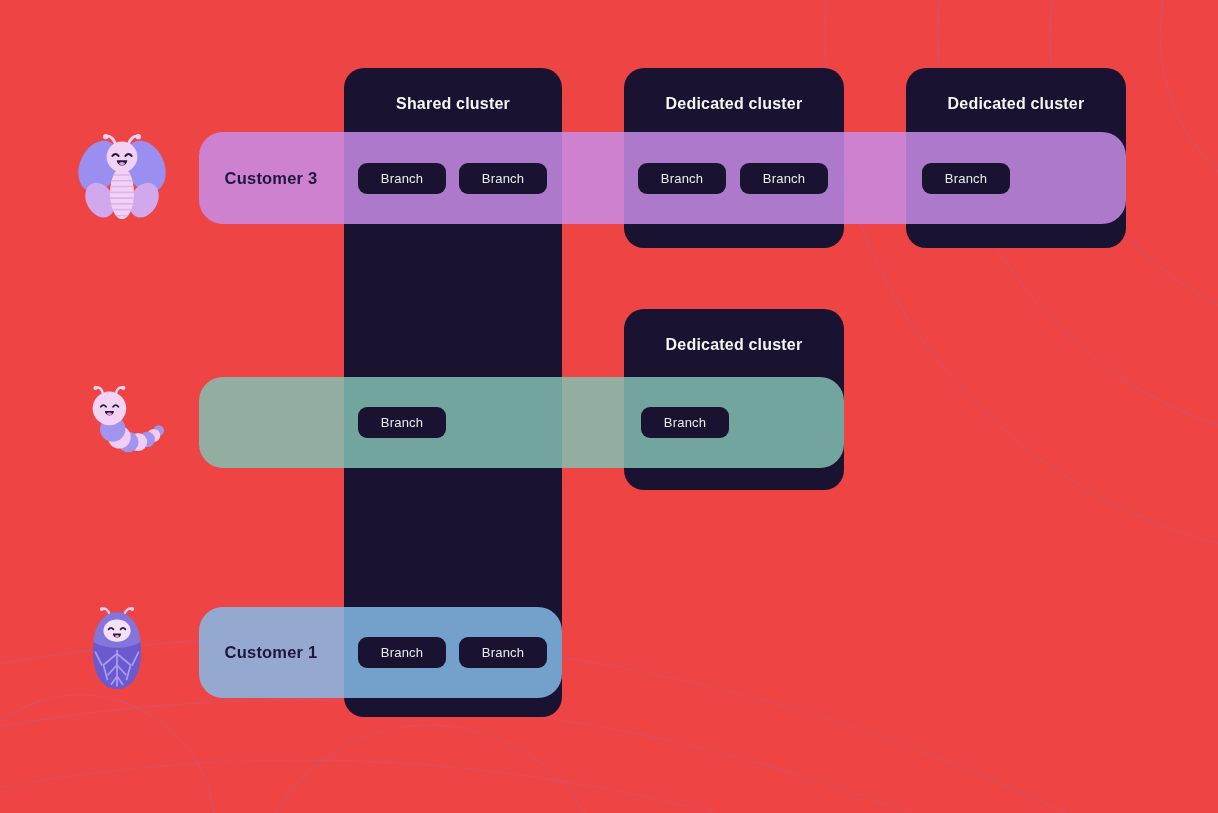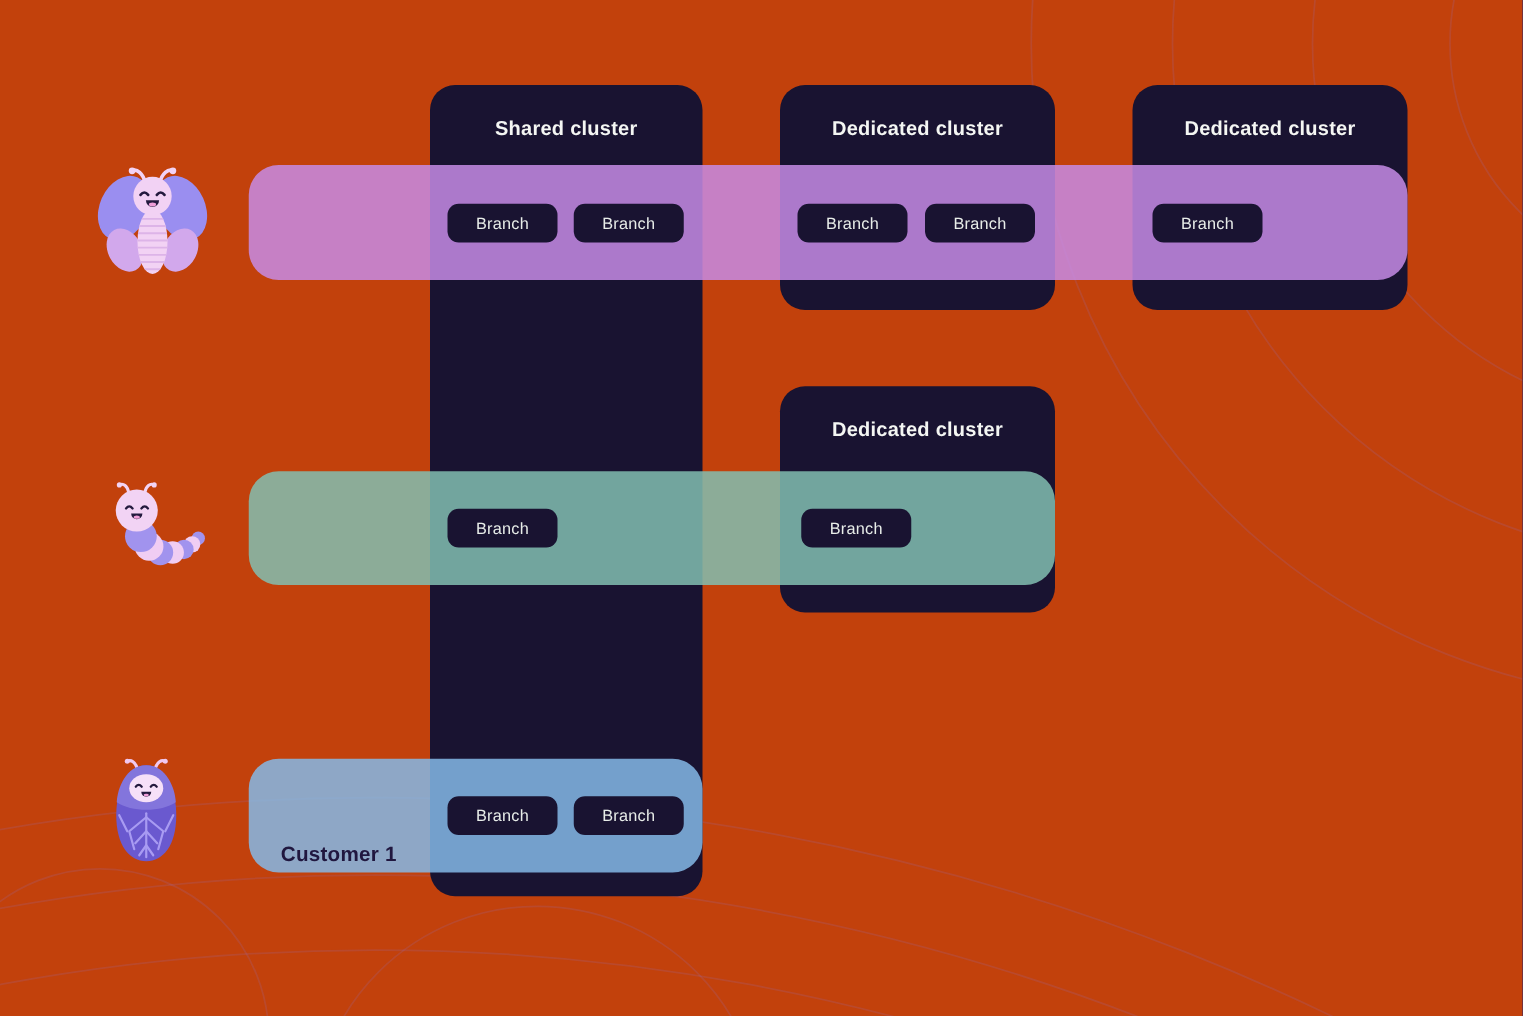--- a/index.html
+++ b/index.html
@@ -1,18 +1,18 @@
 <!DOCTYPE html>
 <html><head>
 <meta charset="utf-8">
 <style>
   html,body{margin:0;padding:0;background:#362864;}
   #canvas{
     position:relative;width:1218px;height:813px;overflow:hidden;
-    background:#c2410c;
+    background:#ef4444;
     font-family:"Liberation Sans", sans-serif;
   }
   .bg-curves{position:absolute;left:0;top:0;z-index:0;}
   .cluster{
     position:absolute;z-index:1;background:#191331;border-radius:20px;
     box-sizing:border-box;padding-top:26px;text-align:center;
   }
   .cluster-title{
     color:#f4f6f3;font-size:16px;font-weight:700;line-height:20px;letter-spacing:.2px;
   }
@@ -60,21 +60,22 @@
   </div>
 
   <div class="cluster" style="left:624px;top:309px;width:220px;height:181px;">
     <div class="cluster-title">Dedicated cluster</div>
   </div>
 
   <div class="row" style="left: 199px; top: 132px; width: 927px; height: 92px; background: rgb(199, 140, 230);"></div>
   <div class="row" style="left: 199px; top: 377px; width: 645px; height: 91px; background: rgb(131, 192, 178);"></div>
   <div class="row" style="left: 199px; top: 607px; width: 363px; height: 91px; background: rgb(133, 186, 231);"></div>
 
-  <div class="row-label" style="left:199px;top:639px;width:144px;height:91px;">Customer 1</div>
+  <div class="row-label" style="left:199px;top:132px;width:144px;height:92px;">Customer 3</div>
+  <div class="row-label" style="left:199px;top:607px;width:144px;height:91px;">Customer 1</div>
 
   <div class="pill" style="left:358px;top:163px;">
     <span>Branch</span>
     </div>
   <div class="pill" style="left:459px;top:163px;">
     <span>Branch</span>
     </div>
   <div class="pill" style="left:638px;top:163px;">
     <span>Branch</span>
     </div>

